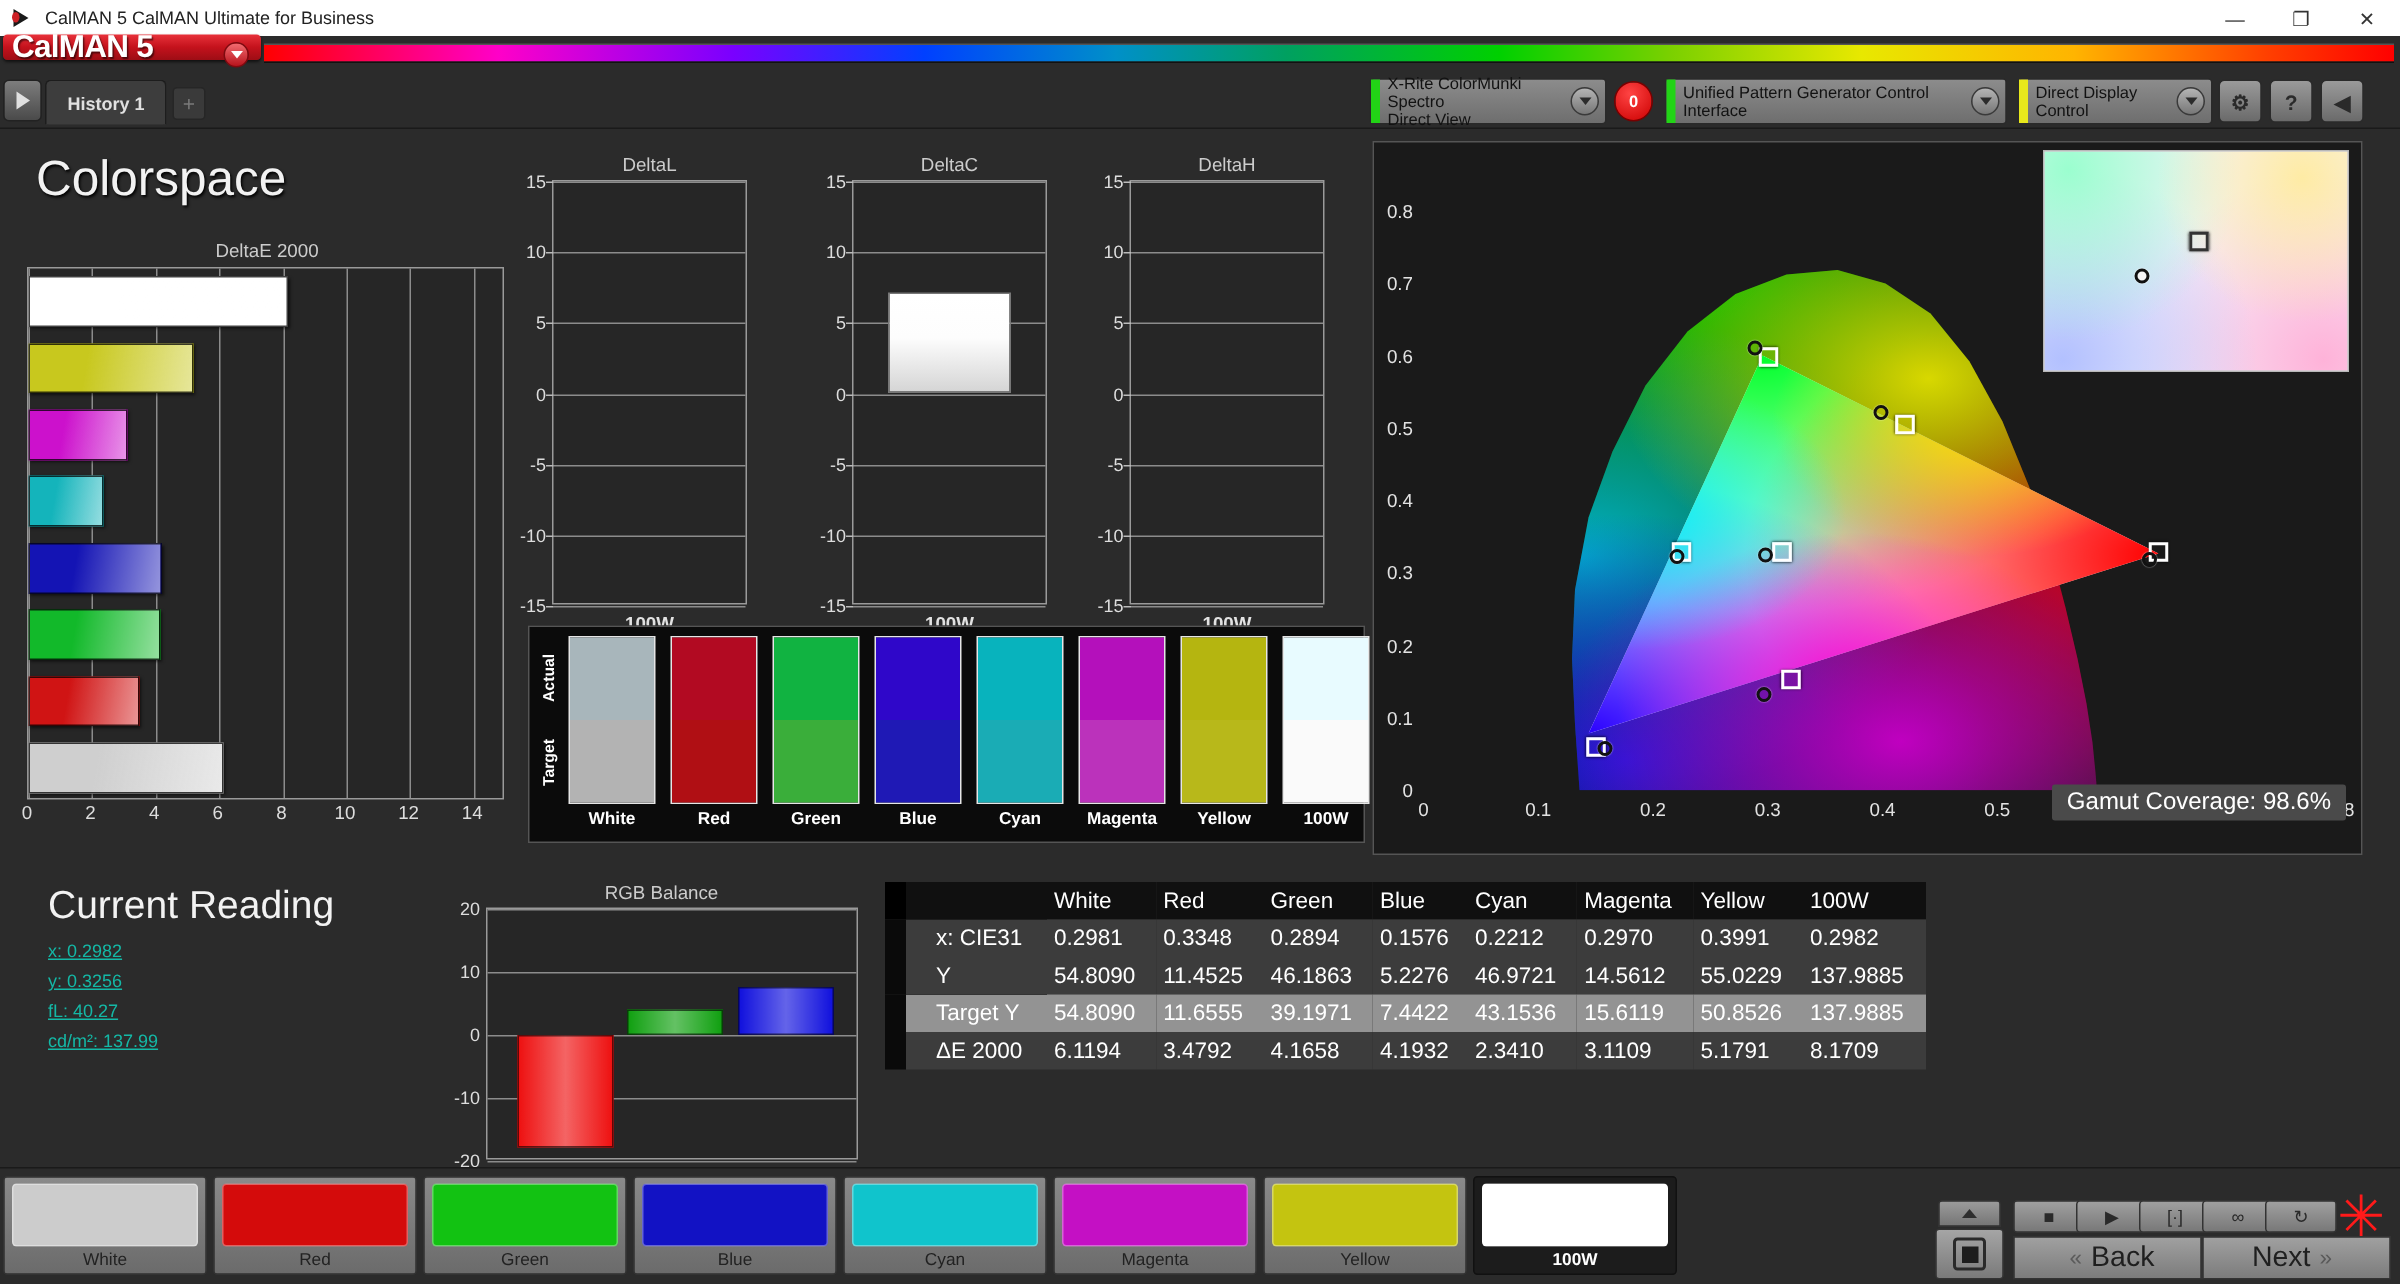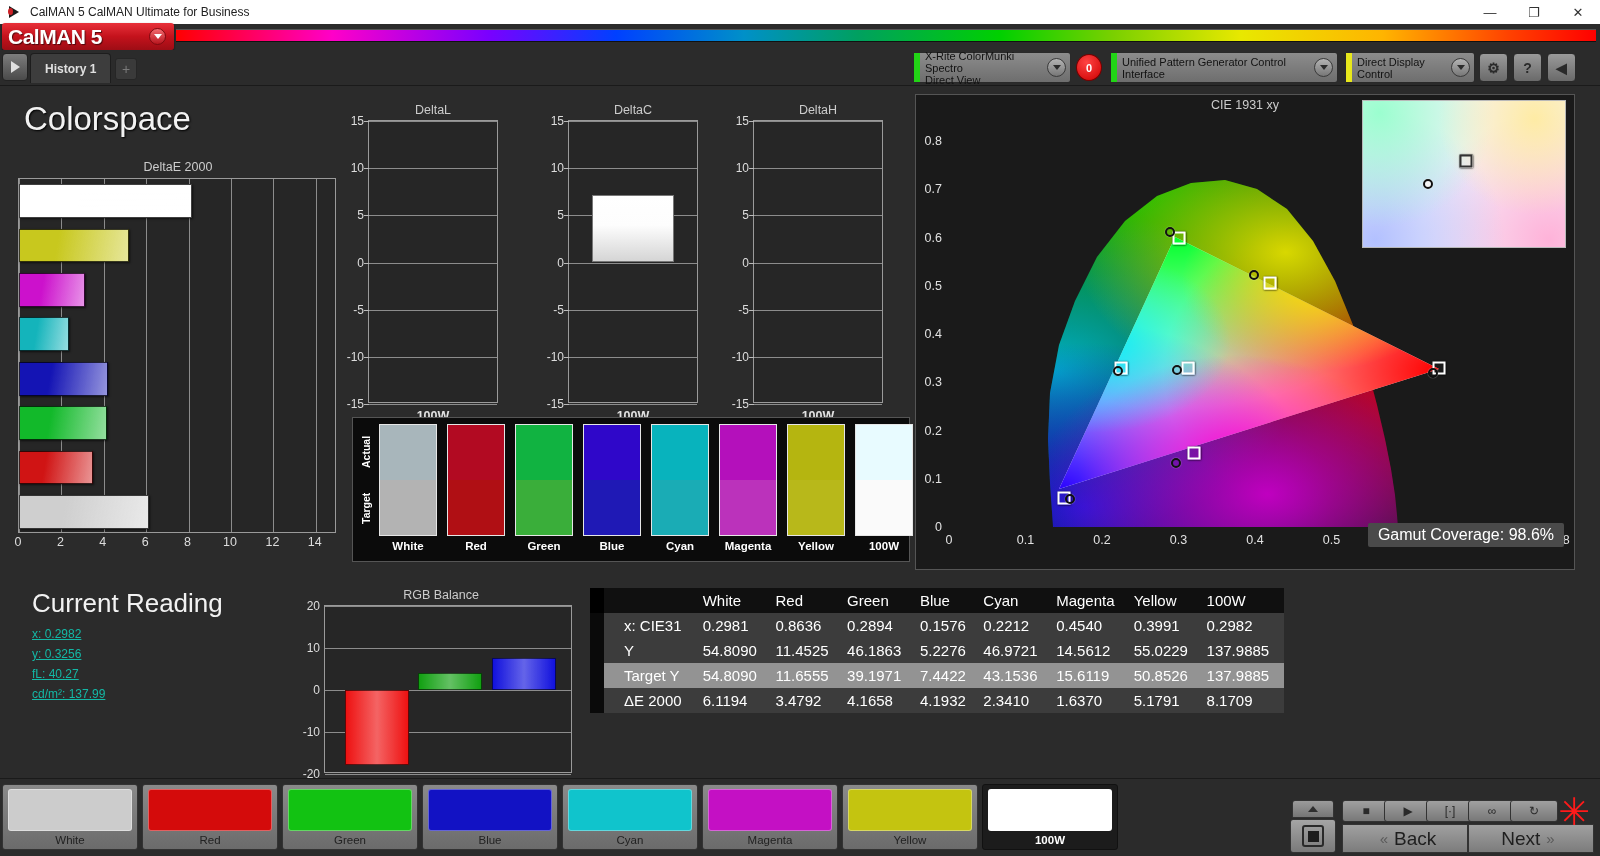--- a/index.html
+++ b/index.html
@@ -32,21 +32,21 @@
   .wincontrols { margin-left: auto; display: flex; height: 24px; }
   .wc { width: 44px; height: 24px; display: flex; align-items: center;
         justify-content: center; color: #333; font-size: 13px; }
 
   
   .logobar {
     position: absolute; top: 24px; left: 0; width: 1600px; height: 26px;
     background: #2b2b2b;
   }
   .logo {
-    position: absolute; left: 2px; top: -1px; width: 172px; height: 27px;
+    position: absolute; left: 2px; top: -1px; width: 172px; height: 17px;
     background: linear-gradient(180deg,#e8313a 0%, #c4121c 50%, #9d0d15 100%);
     border-radius: 3px;
     display: flex; align-items: center;
     box-shadow: 0 1px 2px rgba(0,0,0,.6);
   }
   .logo-text {
     font-size: 21px; font-weight: bold; color: #fff; margin-left: 6px;
     letter-spacing: -0.5px;
     text-shadow: 1px 1px 1px rgba(0,0,0,.55);
   }
@@ -591,21 +591,20 @@
     </div>
     <div class="sw-lbl" style="left: 433px;">Yellow</div>
     <div class="sw" style="left: 502px;">
       <div style="background: rgb(232, 251, 255);"></div>
       <div style="background: rgb(250, 250, 250);"></div>
     </div>
     <div class="sw-lbl" style="left: 501px;">100W</div>
   </div>
 
 <div class="cie">
-  <div class="cie-title">CIE 1931 xy</div>
   <div class="cie-plot" id="cie-plot">
     <svg viewBox="0 0 612 410" width="612" height="410">
       <defs>
         <clipPath id="locusClip">
           <path d="M104,410 L101,366 L99,322 L101,276 L110,228 L126,184 L148,140 L176,104
                    L208,79 L242,66 L276,63 L308,72 L338,92 L364,124 L386,164 L404,208
                    L418,250 L428,288 L436,322 L442,352 L446,378 L448,398 L449,410 Z"></path>
         </clipPath>
         <linearGradient id="insetG" x1="0" y1="0" x2="1" y2="1"></linearGradient>
       </defs>
@@ -754,25 +753,25 @@
         <th>Magenta</th>
         <th>Yellow</th>
         <th>100W</th>
       </tr>
     </thead>
   <tbody id="tbl-body">
       <tr class="odd">
         <td class="marker"></td>
         <td class="rowlbl">x: CIE31</td>
         <td>0.2981</td>
-        <td>0.8636</td>
+        <td>0.3348</td>
         <td>0.2894</td>
         <td>0.1576</td>
         <td>0.2212</td>
-        <td>0.4540</td>
+        <td>0.2970</td>
         <td>0.3991</td>
         <td>0.2982</td>
       </tr>
       <tr class="odd">
         <td class="marker"></td>
         <td class="rowlbl">Y</td>
         <td>54.8090</td>
         <td>11.4525</td>
         <td>46.1863</td>
         <td>5.2276</td>
@@ -794,21 +793,21 @@
         <td>137.9885</td>
       </tr>
       <tr class="odd">
         <td class="marker"></td>
         <td class="rowlbl">ΔE 2000</td>
         <td>6.1194</td>
         <td>3.4792</td>
         <td>4.1658</td>
         <td>4.1932</td>
         <td>2.3410</td>
-        <td>1.6370</td>
+        <td>3.1109</td>
         <td>5.1791</td>
         <td>8.1709</td>
       </tr>
     </tbody>
 </table>
 
 <div class="patbar" id="pattern-bar">
   <div class="navzone">
     <div class="nav-up"></div>
     <div class="nav-stop">

